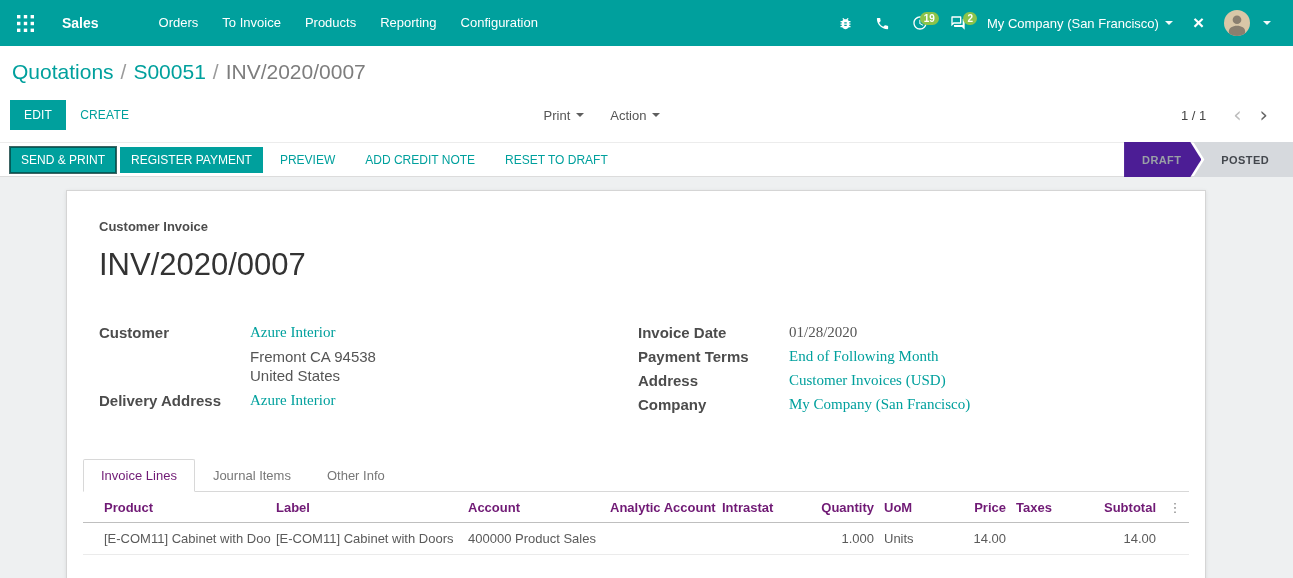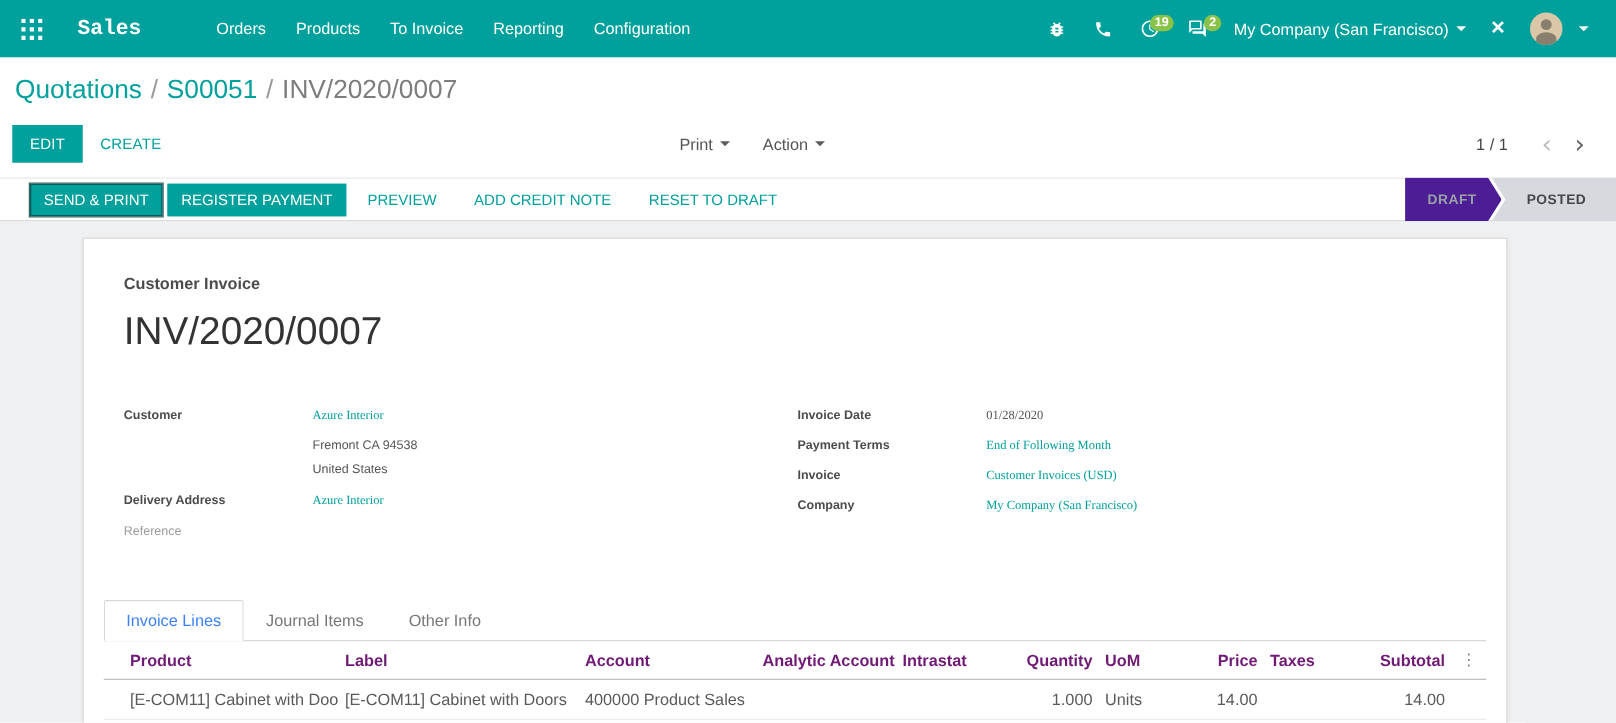--- a/index.html
+++ b/index.html
@@ -14,21 +14,21 @@
 
   
   .navbar {
     height: 46px;
     background: var(--primary, #00a09d);
     display: flex; align-items: center;
     color: #fff;
     padding: 0 14px 0 10px;
   }
   .apps-btn { width: 30px; height: 46px; display:flex; align-items:center; justify-content:center; cursor:pointer; }
-  .brand { font-size: 17px; font-weight: 700; margin-left: 22px; cursor:pointer;font-family:Liberation Mono, monospace; }
+  .brand { font-size: 14px; font-weight: 700; margin-left: 22px; cursor:pointer; }
   .nav-menu { display: flex; margin-left: 48px; }
   .nav-item { padding: 0 12px; font-size: 13px; line-height: 46px; cursor: pointer; white-space: nowrap; }
   .nav-right { margin-left: auto; display: flex; align-items: center; gap: 4px; }
   .icon-btn { position: relative; padding: 5px 9px; display: flex; align-items: center; cursor: pointer; }
   .icon-btn svg { display:block; }
   .nav-badge {
     position: absolute; top: 2px; right: -2px;
     background: var(--badge, #8bc34a); color: #fff;
     font-size: 10px; font-weight: 700;
     border-radius: 8px; padding: 1px 4px; line-height: 1.1;
@@ -59,21 +59,21 @@
   .pager-arrow { font-size: 21px; line-height: 1; padding: 0 9px; color: #666; cursor: pointer; font-family: "DejaVu Sans", sans-serif; }
   .pager-arrow.disabled { color: #bdbdbd; }
 
   
   .status-bar {
     background: #fff;
     border-top: 1px solid #ececec;
     border-bottom: 1px solid #dcdcdc;
     height: 35px;
     display: flex; align-items: center;
-    padding-left: 24px;
+    padding-left: 10px;
   }
   .sbtn { font-size: 12px; font-family: inherit; cursor: pointer; border: 1px solid transparent; margin-right: 4px; white-space: nowrap; }
   .sbtn-primary { background: var(--primary, #00a09d); color: #fff; padding: 5px 10px; border-color: var(--primary, #00a09d); }
   .sbtn-primary.focused { border-color: #015c5a; box-shadow: inset 0 0 0 1px #0e8translate; outline: 1px solid #3e6463; outline-offset: 0; }
   .sbtn-flat { background: none; color: var(--primary, #00a09d); padding: 5px 12px; }
   .status-states { margin-left: auto; height: 35px; display: flex; align-items: stretch; }
   .state { font-size: 11px; font-weight: 700; letter-spacing: .4px; display: flex; align-items: center; color: #9aa0a6; }
   .state-first { background: #4c1d95; padding: 0 20px 0 18px; clip-path: polygon(0 0, calc(100% - 11px) 0, 100% 50%, calc(100% - 11px) 100%, 0 100%); }
   .state-active { background: #d6d9dd; color: #43474d; padding: 0 24px 0 28px; clip-path: polygon(0 0, 100% 0, 100% 100%, 0 100%, 11px 50%); margin-left: -8px; }
 
@@ -82,35 +82,35 @@
   .sheet {
     width: 1140px; height: 430px;
     background: #fff;
     border: 1px solid #d5d5d5;
     box-shadow: 0 1px 4px rgba(0,0,0,.09);
     padding: 28px 32px 0;
   }
   .doc-type { font-size: 13px; font-weight: 700; color: #4c4c4c; }
   .sheet-title { font-size: 31px; font-weight: 400; color: #333; margin: 13px 0 40px; }
 
-  .info-grid { display: flex; font-size: 10px; }
+  .info-grid { display: flex; font-size: 15px; }
   .info-col-left { width: 539px; flex: none; }
   .info-col-right { flex: 1; }
   .info-row { display: flex; margin-bottom: 5px; line-height: 19px; }
   .info-label { width: 151px; flex: none; font-weight: 700; color: #4c4c4c; }
   .info-label.muted { color: #9c9c9c; font-weight: 400; }
   .info-value { color: #555; font-family: Liberation Serif, serif; }
   .info-value a, a.link { color: var(--primary, #00a09d); }
   .addr-line { margin-left: 151px; line-height: 19px; color: #555; }
   .mt6 { margin-top: 6px; }
 
   
   .tabs { margin: 40px -16px 0; border-bottom: 1px solid #d8d8d8; display: flex; }
   .tab { padding: 8px 17px; font-size: 13px; color: #777; cursor: pointer; border: 1px solid transparent; margin-bottom: -1px; border-radius: 2px 2px 0 0; }
-  .tab.active { background: #fff; border-color: #d8d8d8 #d8d8d8 #fff #d8d8d8; color: #3b82f6; }
+  .tab.active { background: #fff; border-color: #d8d8d8 #d8d8d8 #fff #d8d8d8; color: #701a75; }
 
   
   .table-wrap { margin: 0 -16px; }
   table { width: 100%; border-collapse: collapse; table-layout: fixed; font-size: 13px; }
   th { font-weight: 700; color: #701a75; text-align: left; padding: 8px 5px 7px; border-bottom: 1px solid #bfbfbf; white-space: nowrap; overflow: hidden; }
   td { color: #5a5a5a; padding: 8px 5px; border-bottom: 1px solid #ebebeb; white-space: nowrap; overflow: hidden; }
   th.first, td.first { padding-left: 21px; }
   th.num, td.num { text-align: right; }
   th.dots-col { text-align: center; color: #888; font-weight: 400; cursor: pointer; font-family: "DejaVu Sans", sans-serif; }
 </style>
@@ -129,22 +129,22 @@
           <rect x="12" y="6" width="3" height="3"></rect>
         <rect x="0" y="12" width="3" height="3"></rect>
           <rect x="6" y="12" width="3" height="3"></rect>
           <rect x="12" y="12" width="3" height="3"></rect>
       </g>
     </svg>
   </div>
   <div class="brand">Sales</div>
   <div class="nav-menu">
     <div class="nav-item">Orders</div>
+    <div class="nav-item">To Invoice</div>
     <div class="nav-item">Products</div>
-    <div class="nav-item">To Invoice</div>
     <div class="nav-item">Reporting</div>
     <div class="nav-item">Configuration</div>
   </div>
 
   <div class="nav-right">
     <div class="icon-btn">
       <svg width="15" height="15" viewBox="0 0 24 24" fill="#ffffff">
           <path d="M20 8h-2.81c-.45-.78-1.07-1.45-1.82-1.96L17 4.41 15.59 3l-2.17 2.17C12.96 5.06 12.49 5 12 5c-.49 0-.96.06-1.41.17L8.41 3 7 4.41l1.62 1.63C7.88 6.55 7.26 7.22 6.81 8H4v2h2.09c-.05.33-.09.66-.09 1v1H4v2h2v1c0 .34.04.67.09 1H4v2h2.81c1.04 1.79 2.97 3 5.19 3s4.15-1.21 5.19-3H20v-2h-2.09c.05-.33.09-.66.09-1v-1h2v-2h-2v-1c0-.34-.04-.67-.09-1H20V8zm-6 8h-4v-2h4v2zm0-4h-4v-2h4v2z"></path>
         </svg>
     </div>
@@ -233,37 +233,33 @@
         <div class="info-row">
           <div class="info-label">Customer</div>
           <div class="info-value"><a class="link">Azure Interior</a></div>
         </div>
         <div class="addr-line">Fremont CA 94538</div>
         <div class="addr-line">United States</div>
         <div class="info-row mt6">
           <div class="info-label">Delivery Address</div>
           <div class="info-value"><a class="link">Azure Interior</a></div>
         </div>
-        <div class="info-row mt6">
-          <div class="info-label muted">Reference</div>
-          <div class="info-value"></div>
-        </div>
       </div>
 
       <div class="info-col-right">
         <div class="info-row">
           <div class="info-label">Invoice Date</div>
           <div class="info-value">01/28/2020</div>
         </div>
         <div class="info-row">
           <div class="info-label">Payment Terms</div>
           <div class="info-value"><a class="link">End of Following Month</a></div>
         </div>
         <div class="info-row">
-          <div class="info-label">Invoice</div>
+          <div class="info-label">Address</div>
           <div class="info-value"><a class="link">Customer Invoices (USD)</a></div>
         </div>
         <div class="info-row">
           <div class="info-label">Company</div>
           <div class="info-value"><a class="link">My Company (San Francisco)</a></div>
         </div>
       </div>
     </div>
 
     <div class="tabs">

